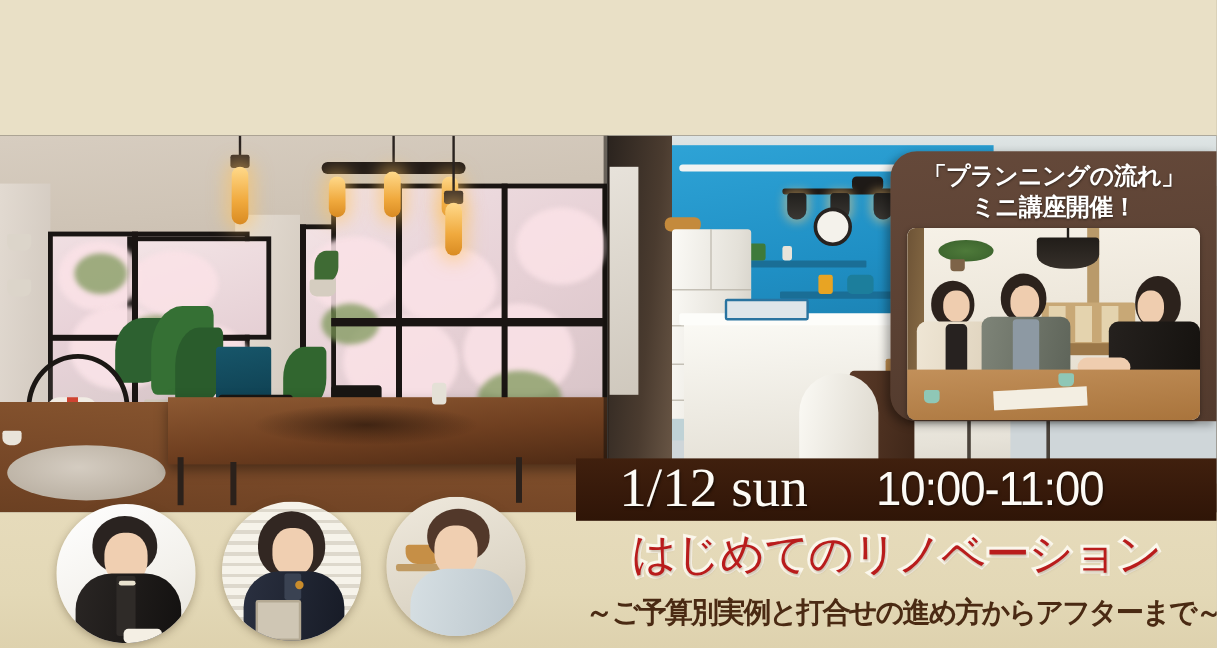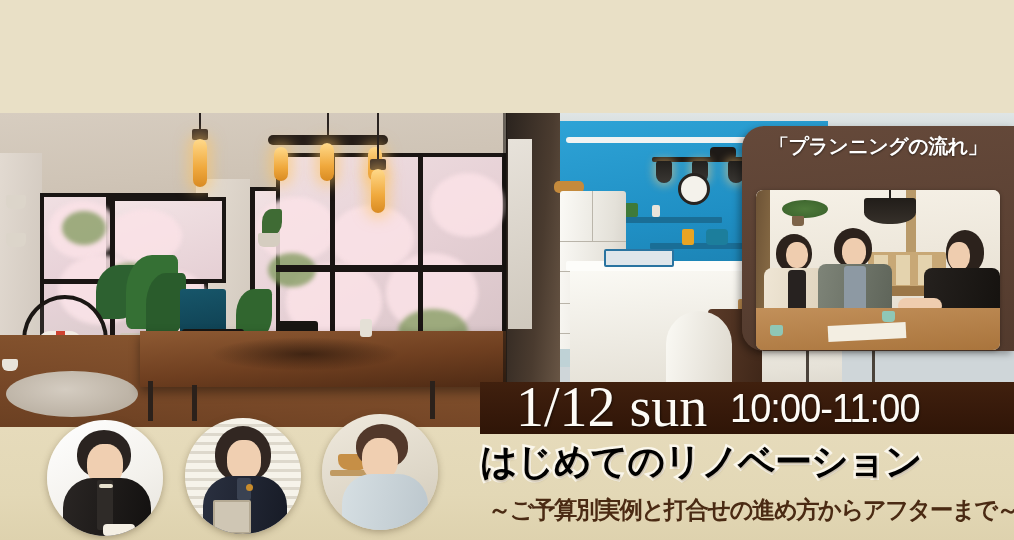--- a/index.html
+++ b/index.html
@@ -194,37 +194,37 @@
      background:linear-gradient(180deg,#e6dbbb 0%,#e3d8b6 60%,#ded2ae 100%);}
 
   
   #datebar{
     position:absolute;left:480px;top:382px;width:534px;height:52px;
     background:linear-gradient(180deg,#40200e 0%,#36190a 60%,#2f1507 100%);
     overflow:hidden;
   }
   #date-text{
     position:absolute;left:36px;top:-1px;
-    font-family:"Liberation Serif",serif;font-size:56px;line-height:52px;
+    font-family:"Liberation Serif",serif;font-size:46px;line-height:52px;
     color:#fdfbf6;white-space:nowrap;letter-spacing:0px;
     text-shadow:1px 1px 2px rgba(0,0,0,.5);
   }
   #time-text{
     position:absolute;left:250px;top:2px;
     font-family:"Liberation Sans",sans-serif;font-size:40px;line-height:48px;
     color:#fdfbf6;white-space:nowrap;letter-spacing:-1px;
     transform:scaleX(.95);transform-origin:left center;
     text-shadow:1px 1px 2px rgba(0,0,0,.5);
   }
 
   
   #mtitle{
-    position:absolute;left:480px;top:440px;width:534px;
-    font-family:"DejaVu Sans",sans-serif;font-weight:bold;
-    font-size:37px;line-height:44px;color:#000000;white-space:nowrap;
+    position:absolute;left:480px;top:440px;width:534px;text-align:center;
+    font-family:"DejaVu Sans",sans-serif;font-weight:normal;
+    font-size:37px;line-height:44px;color:#b91c1c;white-space:nowrap;
     letter-spacing:-1px;
     -webkit-text-stroke:5px #fbf7ec;
     paint-order:stroke fill;
     text-shadow:1px 2px 2px rgba(120,98,66,.40);
   }
   #msub{
     position:absolute;left:480px;top:495px;width:534px;text-align:center;
     font-family:"DejaVu Sans",sans-serif;font-weight:bold;
     font-size:24px;line-height:30px;color:#4a2a13;white-space:nowrap;
     letter-spacing:-1.5px;
@@ -356,20 +356,21 @@
       <div class="kchair"></div>
       <div class="kfloor"></div>
     </div>
 
     <div id="seam"></div>
   </div>
 
   <div id="inset">
     <div id="inset-text">
       <div class="inset-line">「プランニングの流れ」</div>
+      <div class="inset-line">ミニ講座開催！</div>
     </div>
 
     <div id="meet">
       <div class="mwall"></div>
       <div class="mwood2"></div>
       <div class="mwood"></div>
       <div class="mpend-c"></div>
       <div class="mpend"></div>
       <div class="mplant"></div>
       <div class="mpot"></div>

